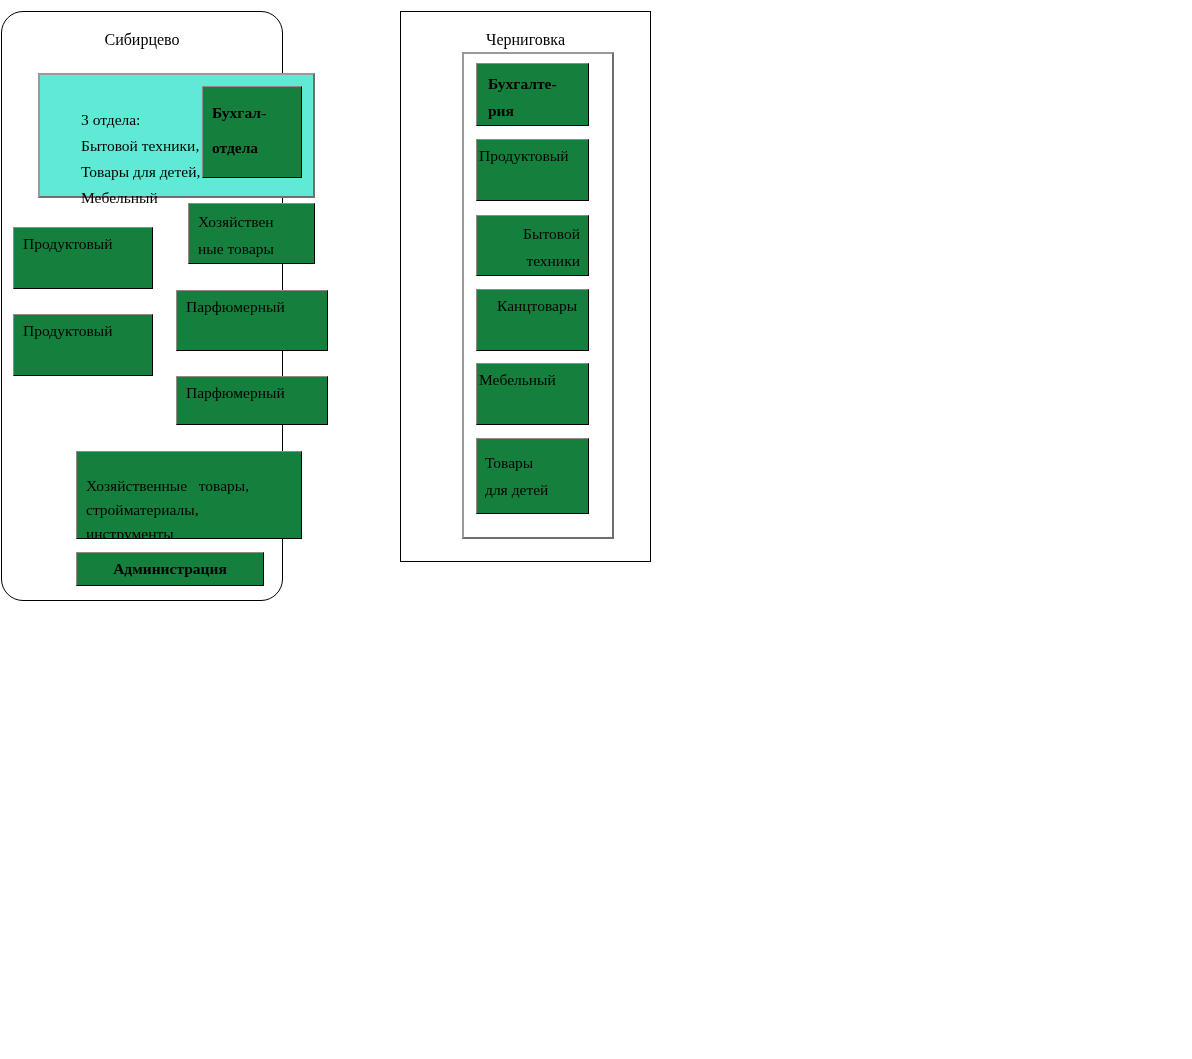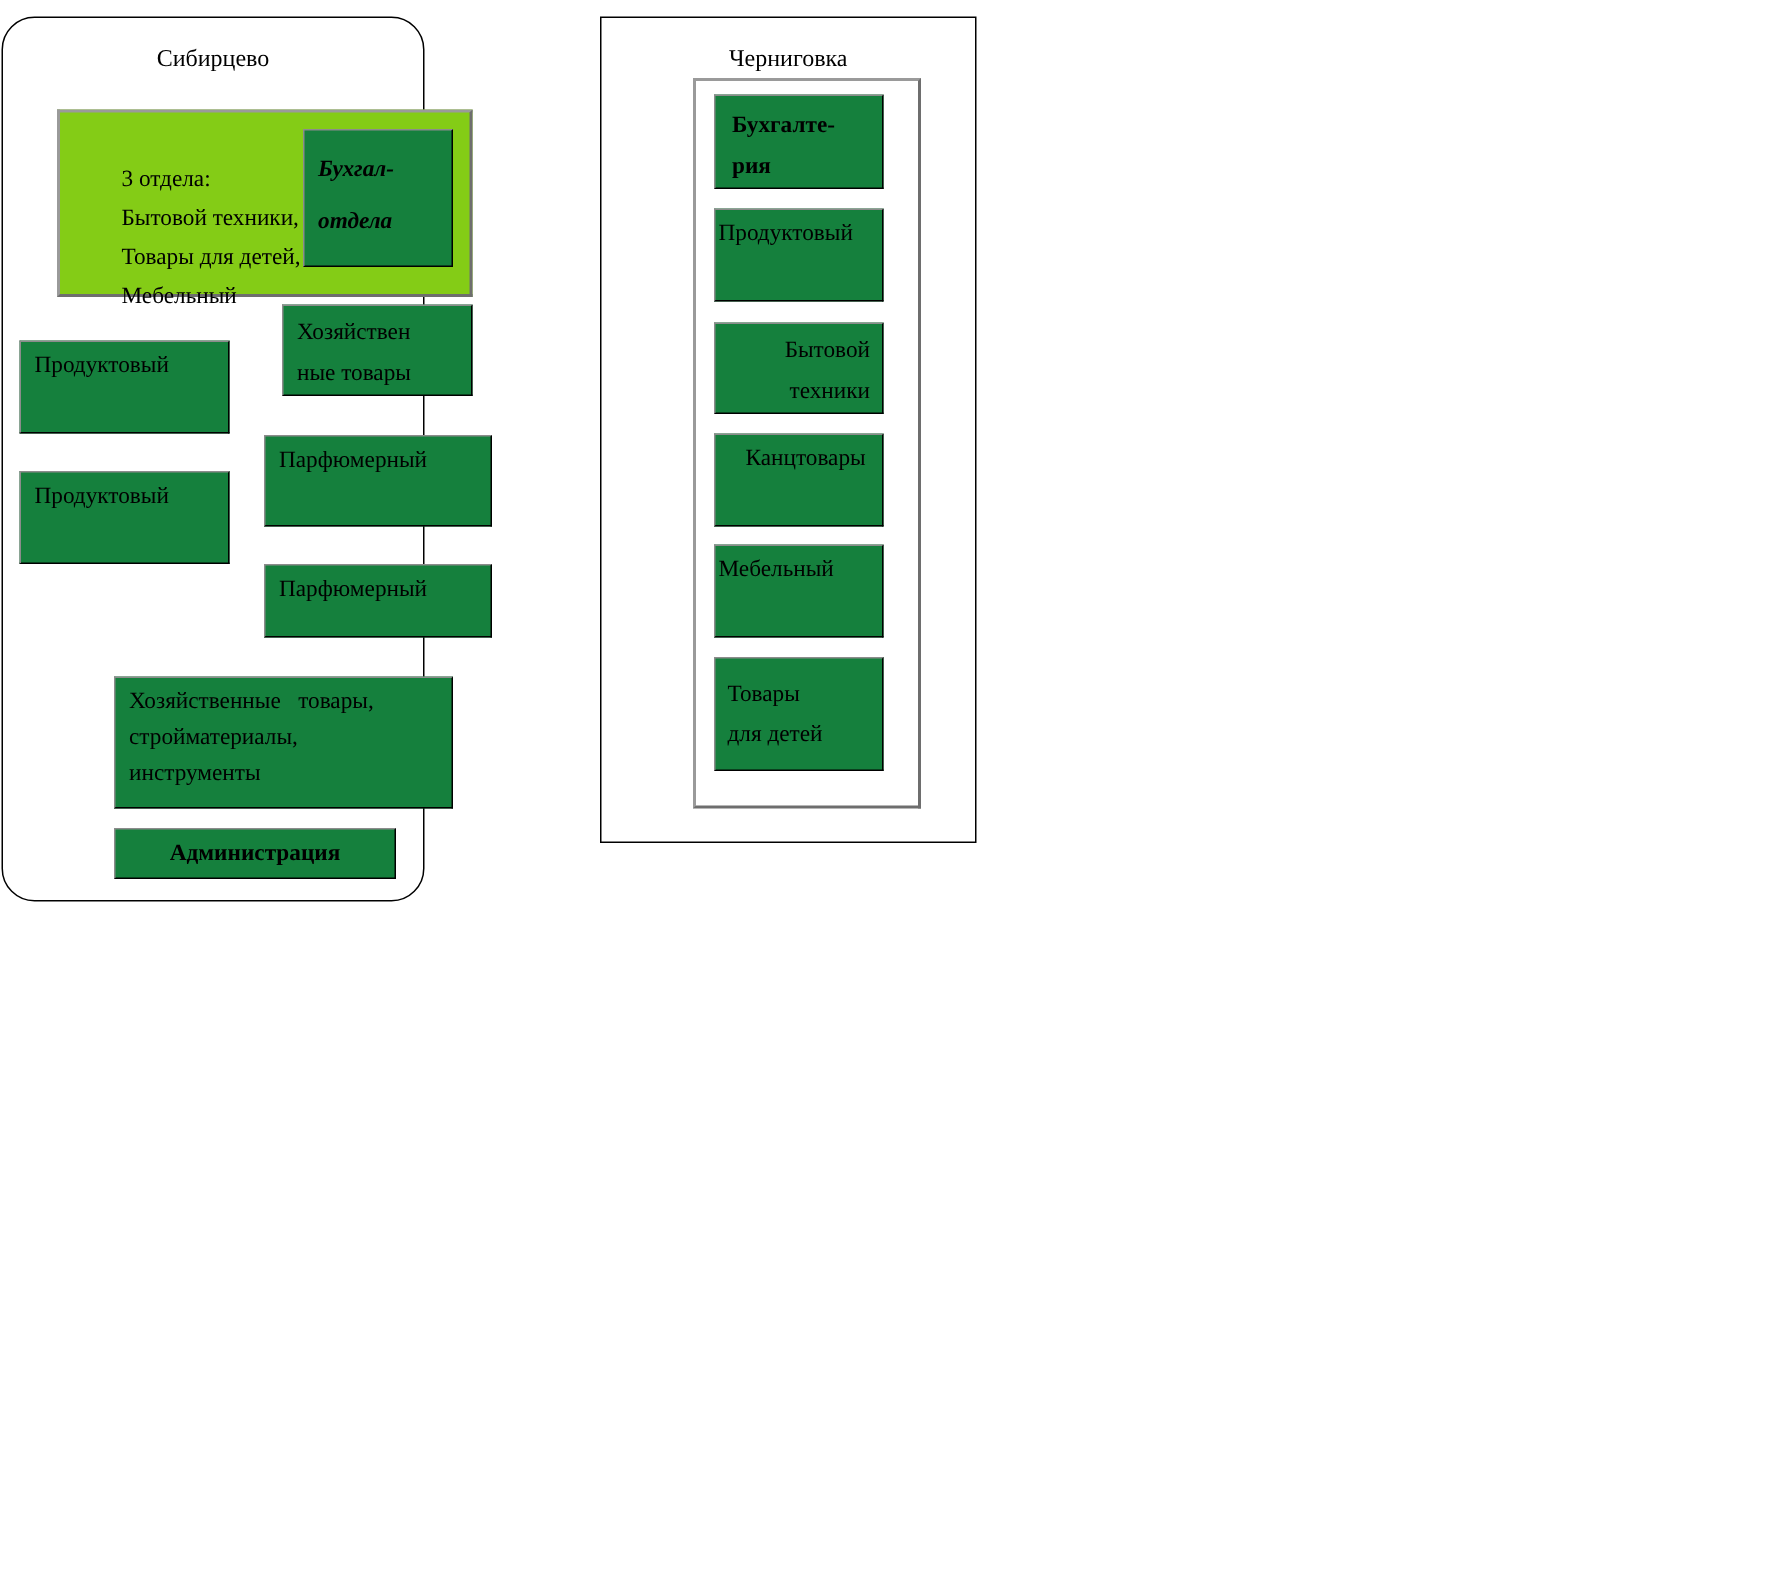--- a/index.html
+++ b/index.html
@@ -69,31 +69,30 @@
   .dept.bold  { font-weight: bold; }
   .dept.center{ text-align: center; }
   .dept.loose { line-height: 35px; }
   .dept.mid   { line-height: 27px; }
 
   .dept .ln { display: block; white-space: pre; }
 
   
   .overlay-dept {
     z-index: 3;
-    font-style: italic;
   }
 
   
   .textbox {
     position: absolute;
     box-sizing: border-box;
     border: 2px solid #9a9a9a;
     border-right-color: #6e6e6e;
     border-bottom-color: #6e6e6e;
-    background: #84cc16;
+    background: #5eead4;
   }
   .textbox .body {
     position: absolute;
     left: 10px;
     top: 6px;
     font-size: 15.5px;
     line-height: 26px;
     white-space: pre;
   }
 </style>
@@ -134,21 +133,21 @@
     </div>
 
     <div class="dept" style="left:11px; top:302px; width:140px; height:62px; padding-left:9px; padding-top:6px;">
       <span class="ln">Продуктовый</span>
     </div>
 
     <div class="dept" style="left:174px; top:364px; width:152px; height:49px; padding-left:9px; padding-top:6px;">
       <span class="ln">Парфюмерный</span>
     </div>
 
-    <div class="dept" style="left:74px; top:439px; width:226px; height:88px; padding-left:9px; padding-top:4px; line-height:24px;">
+    <div class="dept" style="left:74px; top:439px; width:226px; height:88px; padding-left:9px; padding-top:22px; line-height:24px;">
       <span class="ln">Хозяйственные   товары,</span>
       <span class="ln">стройматериалы,</span>
       <span class="ln">инструменты</span>
     </div>
 
     <div class="dept bold center" style="left:74px; top:540px; width:188px; height:34px; padding-top:6px; padding-left:0; padding-right:0;">
       <span class="ln">Администрация</span>
     </div>
 
   </div>

